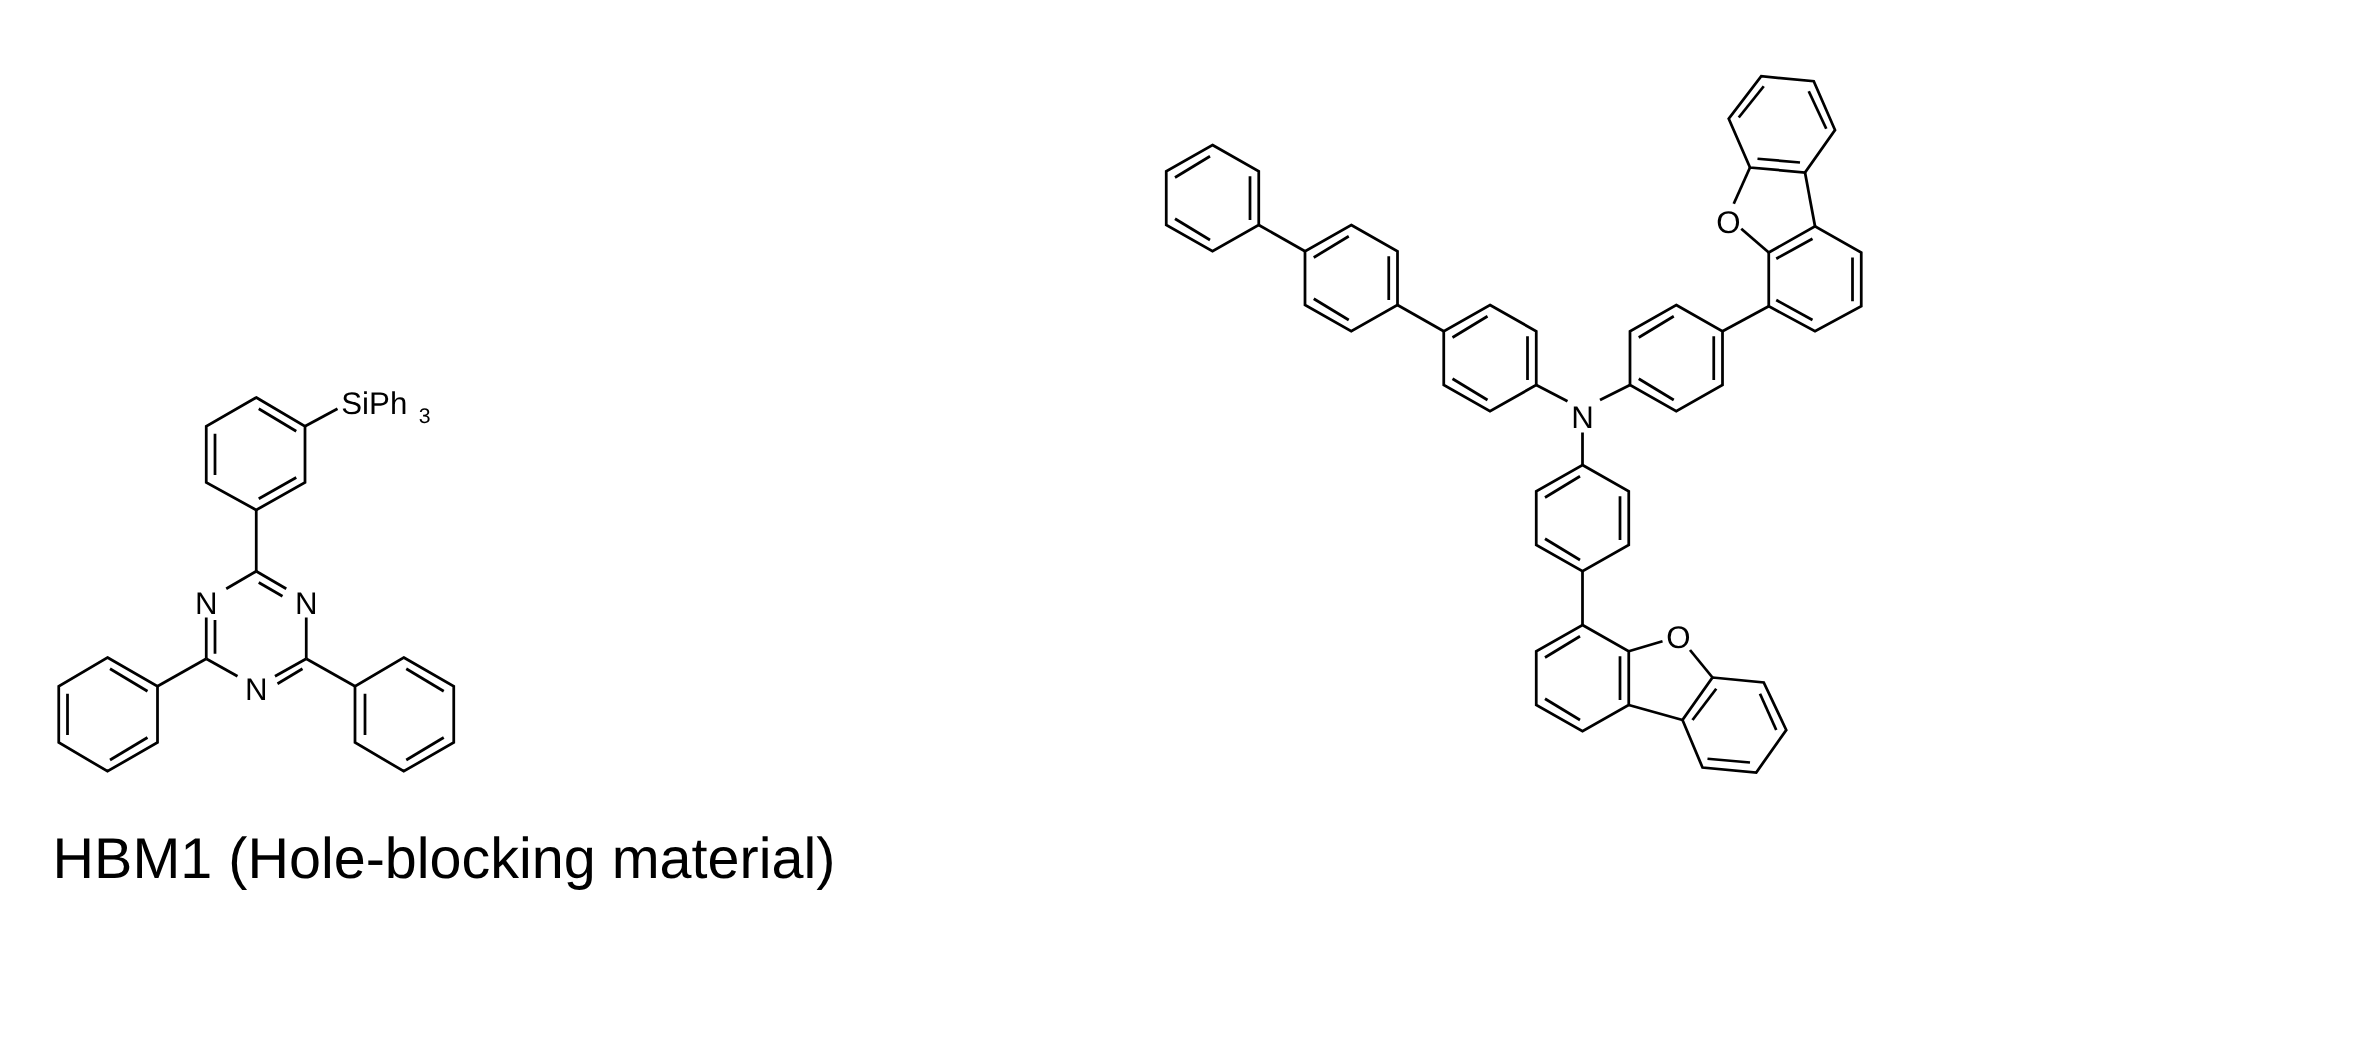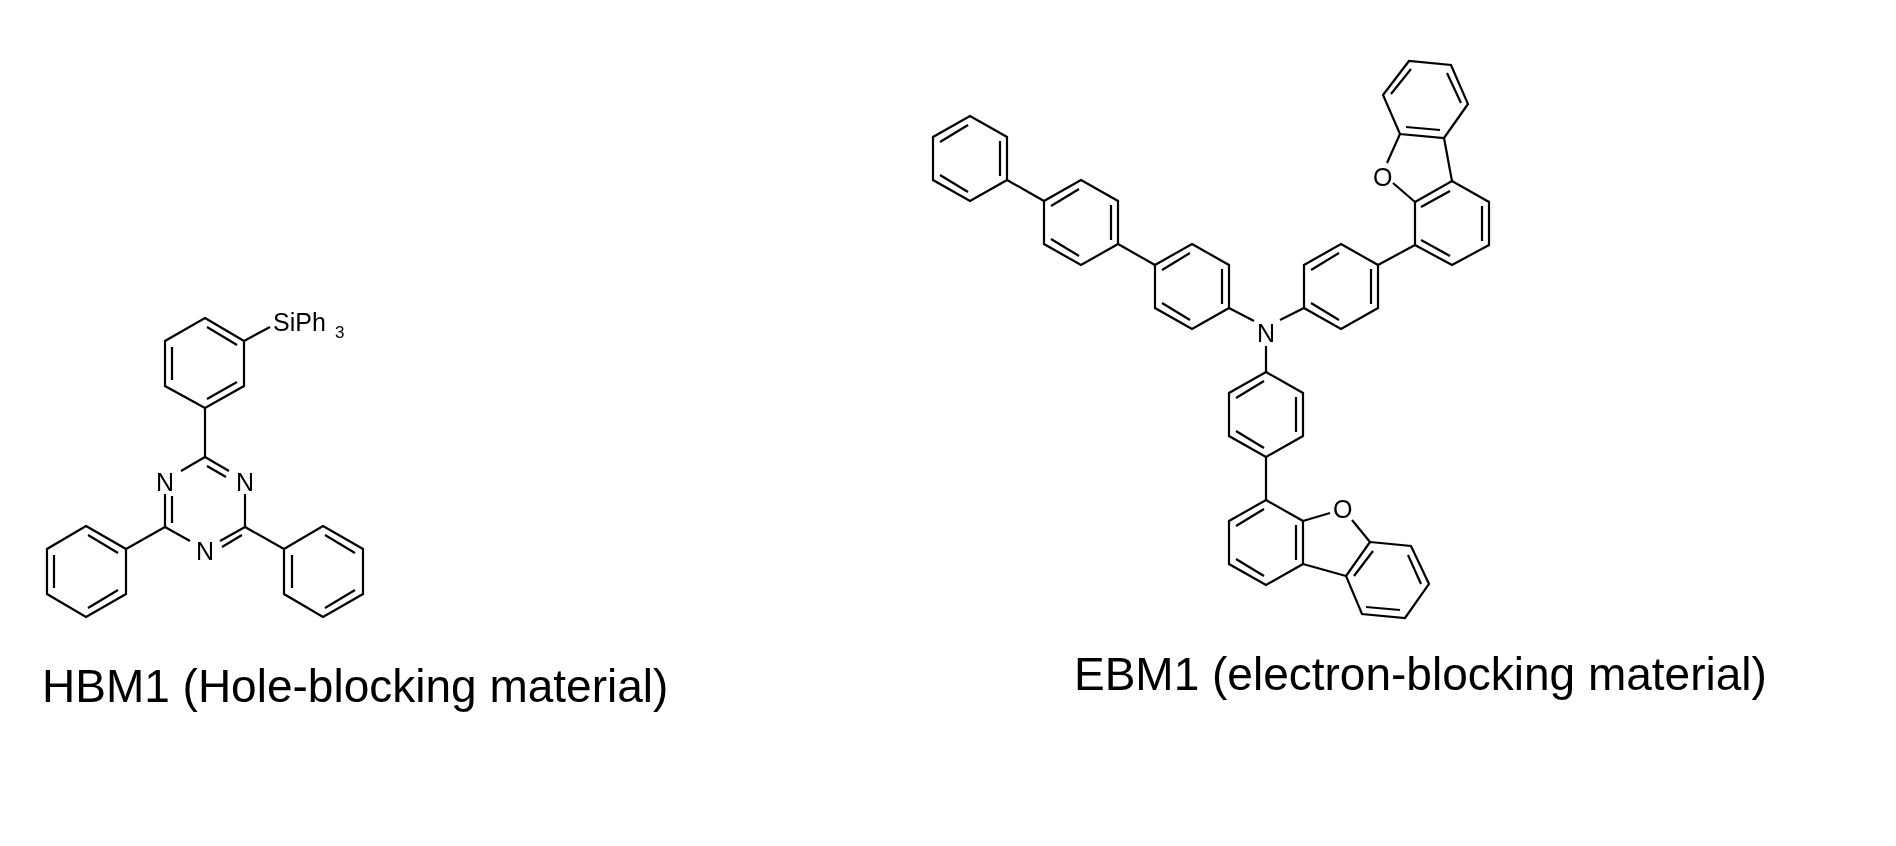--- a/index.html
+++ b/index.html
@@ -135,14 +135,13 @@
       <line class="bond" x1="1303" y1="564" x2="1346" y2="576"></line>
       <polygon class="bond" points="1370,542 1411,546 1429,584 1405,618 1362,614 1346,576"></polygon>
       <line class="bond" x1="1354" y1="576" x2="1373" y2="551"></line>
       <line class="bond" x1="1408" y1="555" x2="1421" y2="584"></line>
       <line class="bond" x1="1366" y1="607" x2="1400" y2="610"></line>
     </g>
     <text class="atom" x="1333" y="518">O</text>
   </svg>
 
   <div id="cap-hbm" class="caption">HBM1 (Hole-blocking material)</div>
-  <div id="cap-ebm" class="caption">EBM1 (electron-blocking material)</div>
 </div>
 
 </body></html>

